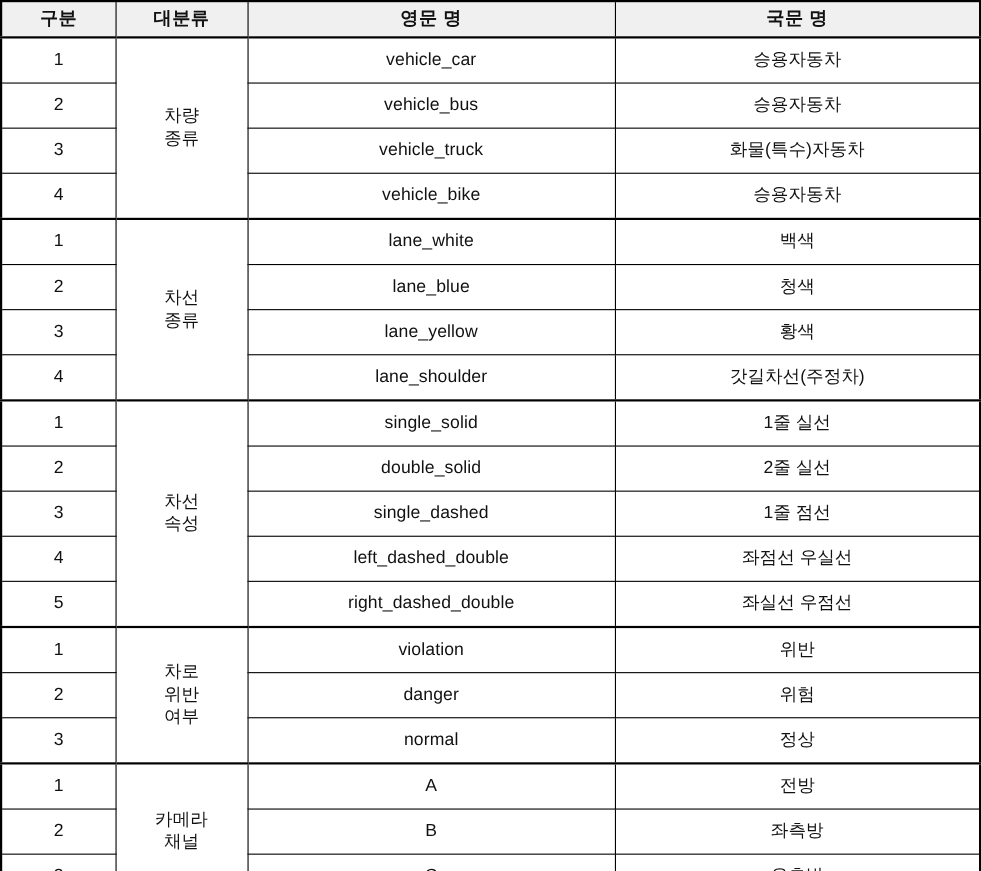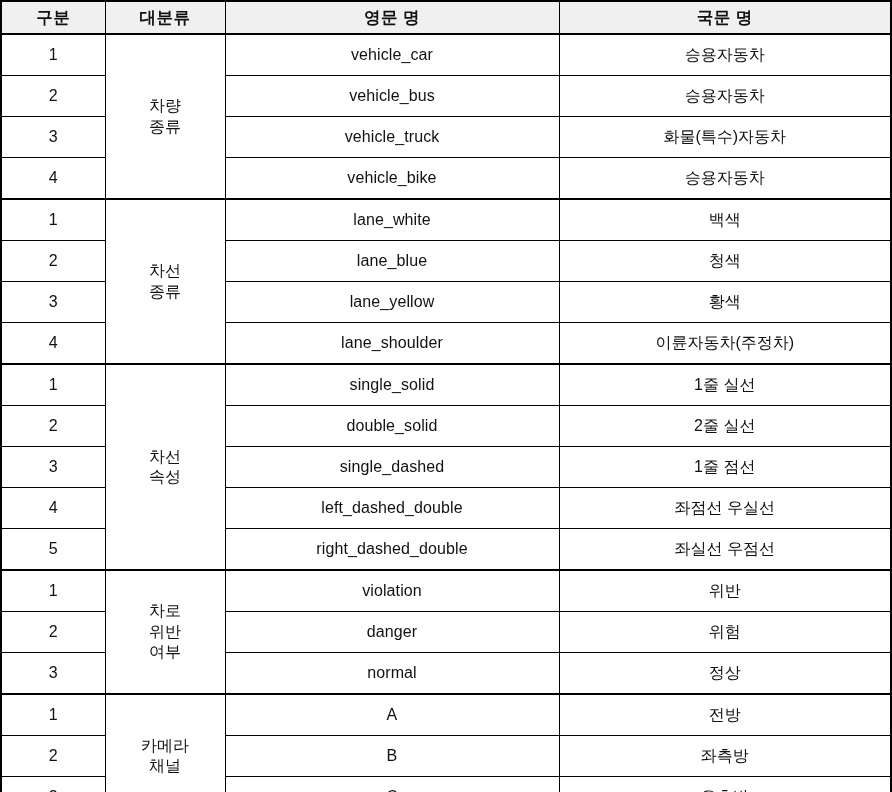--- a/index.html
+++ b/index.html
@@ -142,21 +142,21 @@
           <td class="cell-kor">청색</td>
         </tr>
         <tr>
           <td class="cell-id">3</td>
           <td class="cell-eng">lane_yellow</td>
           <td class="cell-kor">황색</td>
         </tr>
         <tr>
           <td class="cell-id">4</td>
           <td class="cell-eng">lane_shoulder</td>
-          <td class="cell-kor">이륜자동차(주정차)</td>
+          <td class="cell-kor">갓길차선(주정차)</td>
         </tr>
         <tr class="group-start">
           <td class="cell-id">1</td>
           <td class="cell-group" rowspan="5">차선
 속성</td>
           <td class="cell-eng">single_solid</td>
           <td class="cell-kor">1줄 실선</td>
         </tr>
         <tr>
           <td class="cell-id">2</td>

